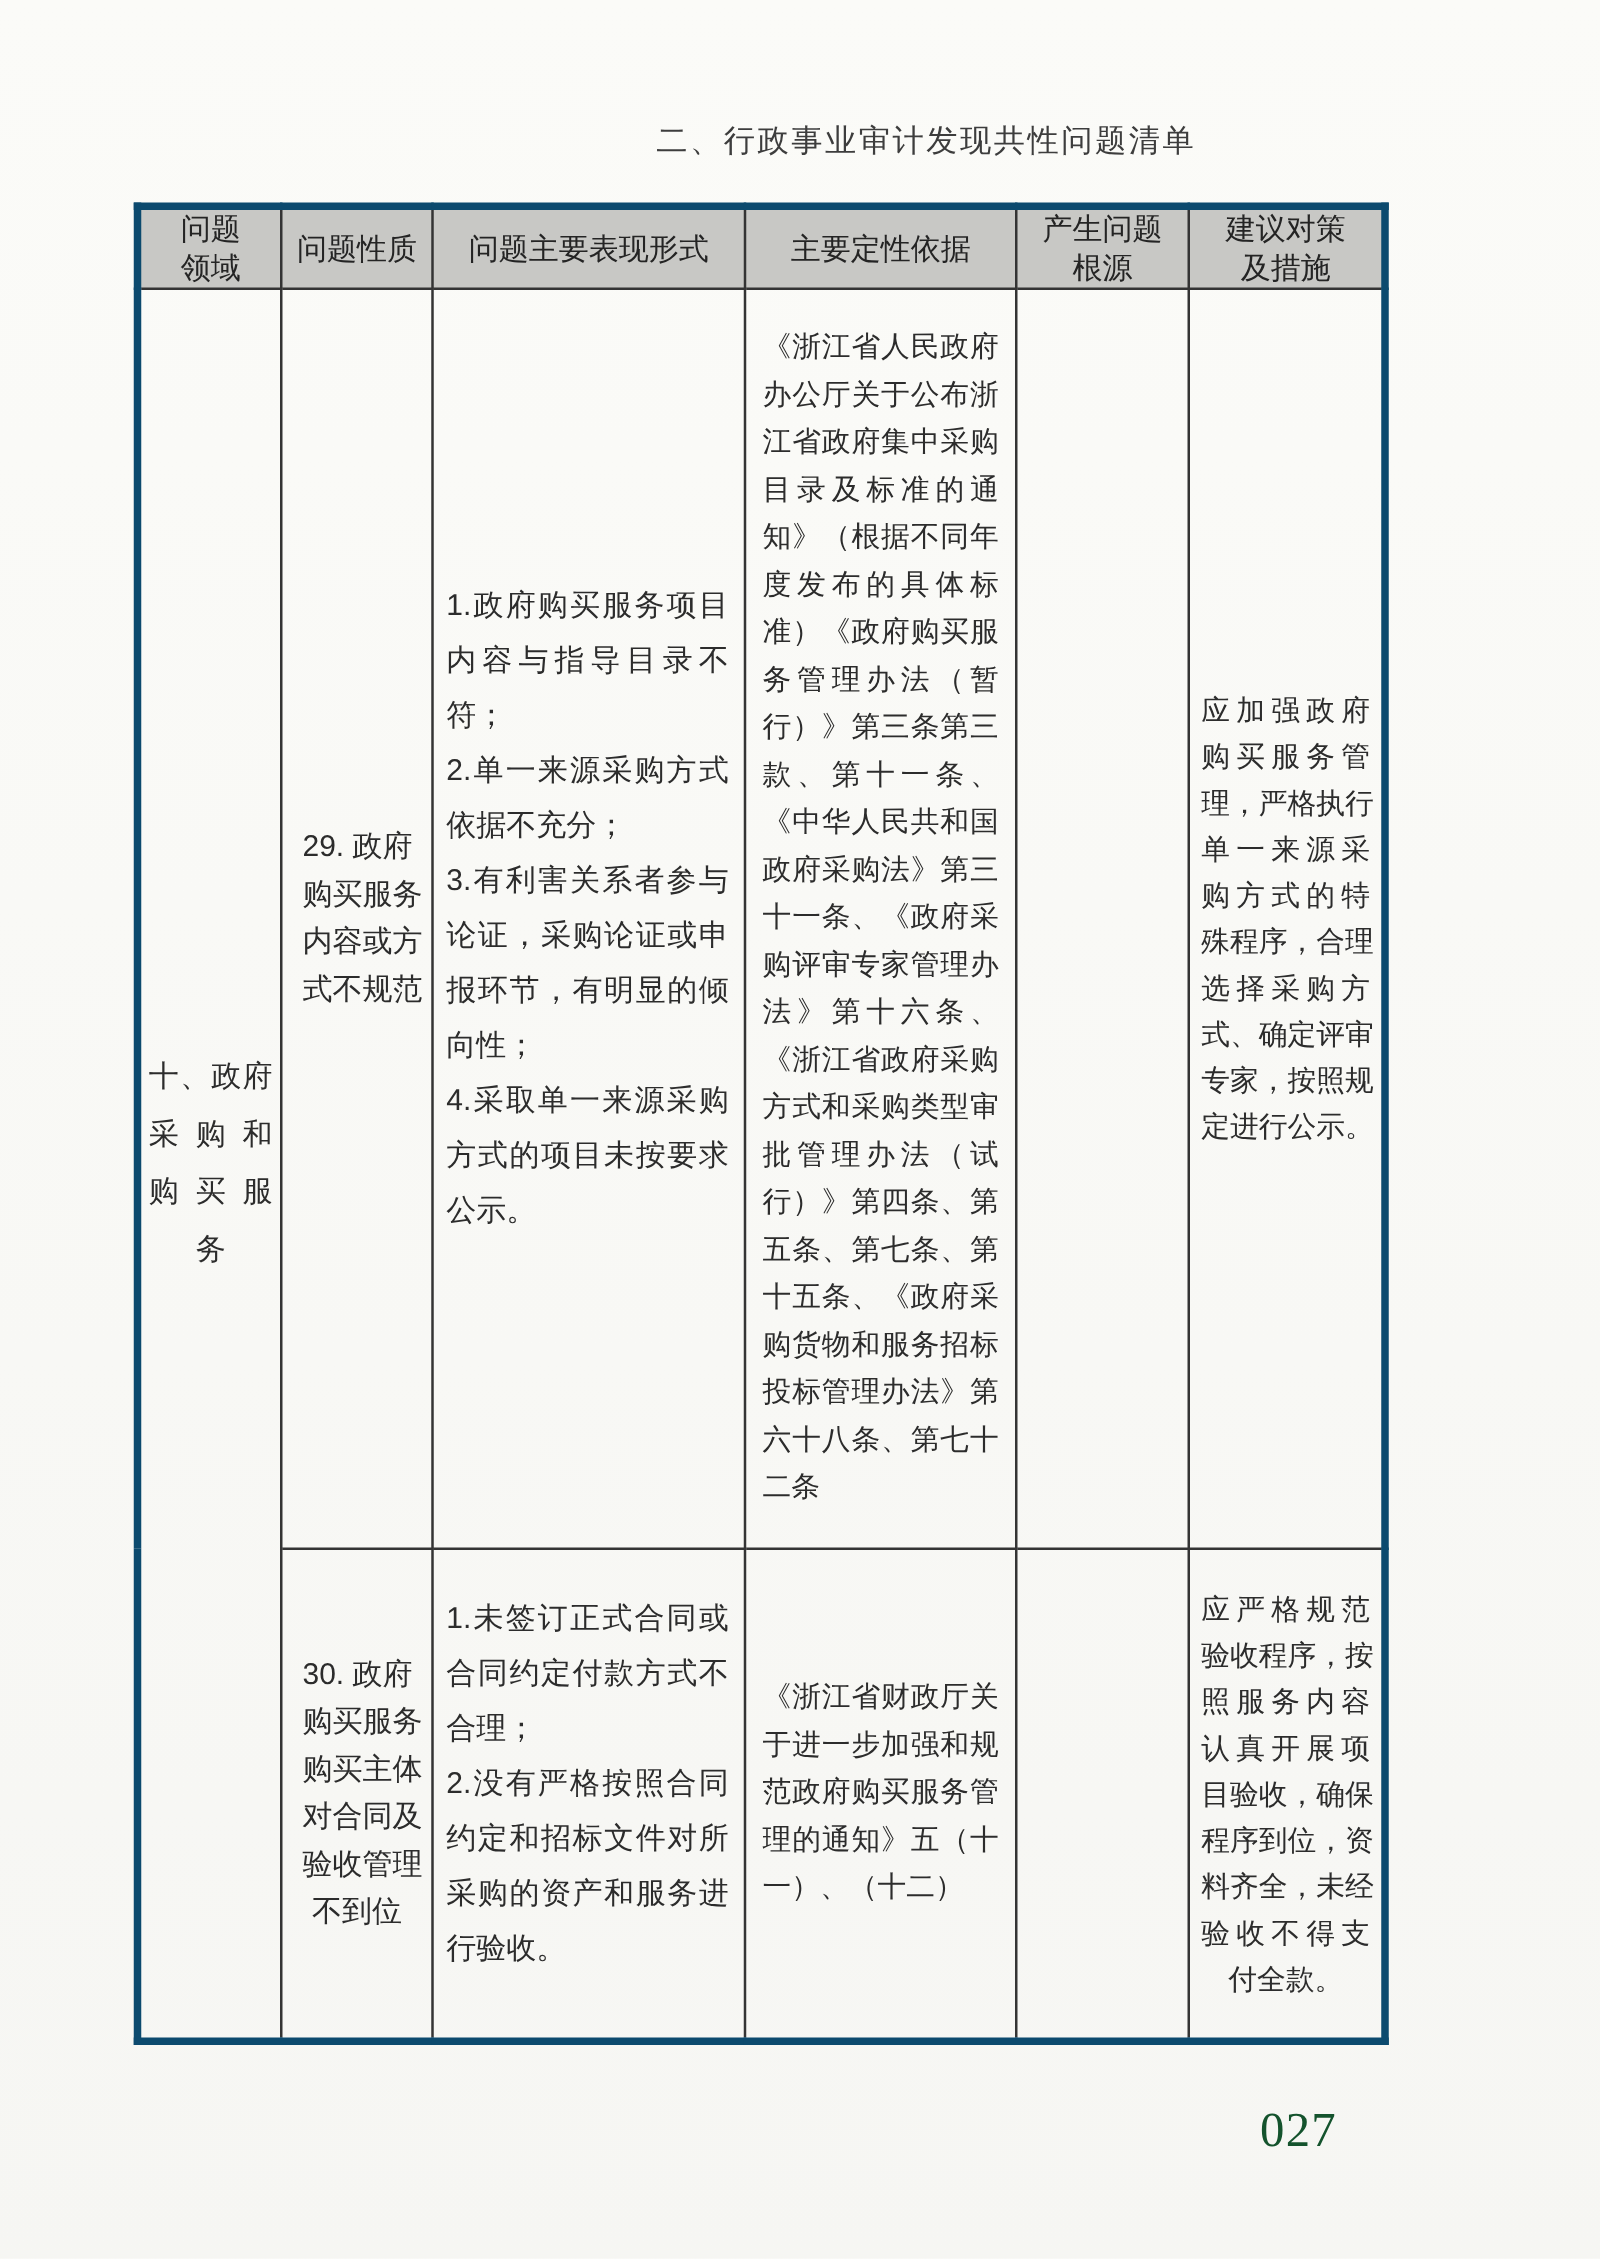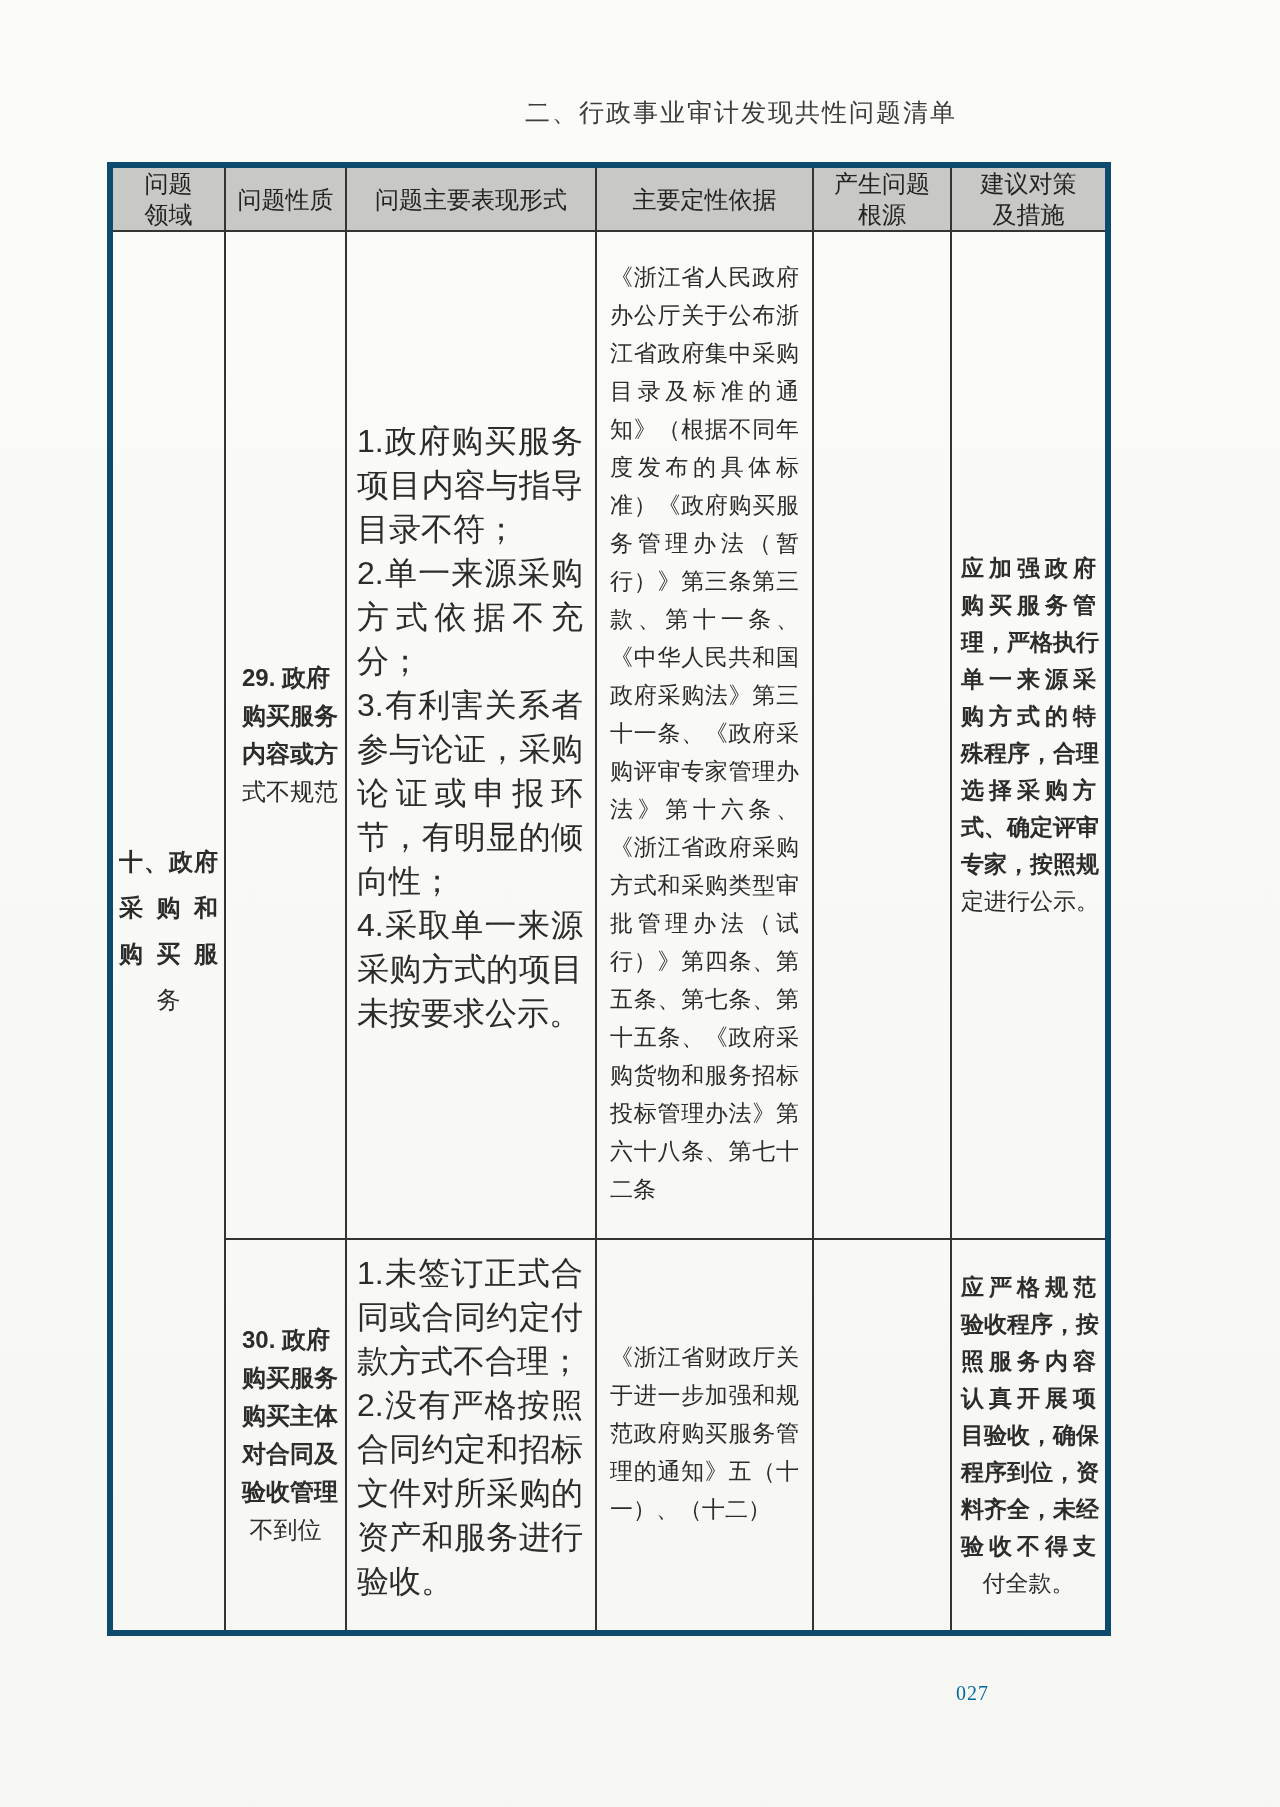--- a/index.html
+++ b/index.html
@@ -51,45 +51,44 @@
     white-space:nowrap;
   }
   td .ln{
     line-height:38px;
     white-space:nowrap;
     text-align:center;
   }
   td .ln.j{
     text-align:justify;
     text-align-last:justify;
-    font-weight:bold;
   }
   td .para{
     margin:0;
     text-align:justify;
     text-justify:inter-ideograph;
   }
   
   td.c-area{font-size:24px;padding:0 6px;border-radius:22px;}
   td.c-area .ln{line-height:46px;}
   td.c-nature{font-size:24px;padding:0 16px;}
   td.c-nature .ln{line-height:38px;}
-  td.c-forms{font-size:32px;padding:0 12px 16px 10px;}
+  td.c-forms{font-size:24px;padding:0 12px 16px 10px;}
   td.c-forms .para{line-height:44px;}
   td.c-basis{font-size:23px;padding:0 13px;}
   td.c-basis .para{line-height:38px;font-family:Liberation Mono, monospace;}
   td.c-advice{font-size:23px;padding:0 9px;}
   td.c-advice .ln{line-height:37px;}
   .page-number{
     position:absolute;
-    left:956px;
+    left:1008px;
     top:1682px;
     font-family:"Liberation Serif", serif;
-    font-size:20px;
-    color:#0369a1;
+    font-size:39px;
+    color:#14532d;
     letter-spacing:1px;
   }
 </style>
 </head>
 <body>
 
 <div>
 
   <div class="doc-title">二、行政事业审计发现共性问题清单</div>
 

